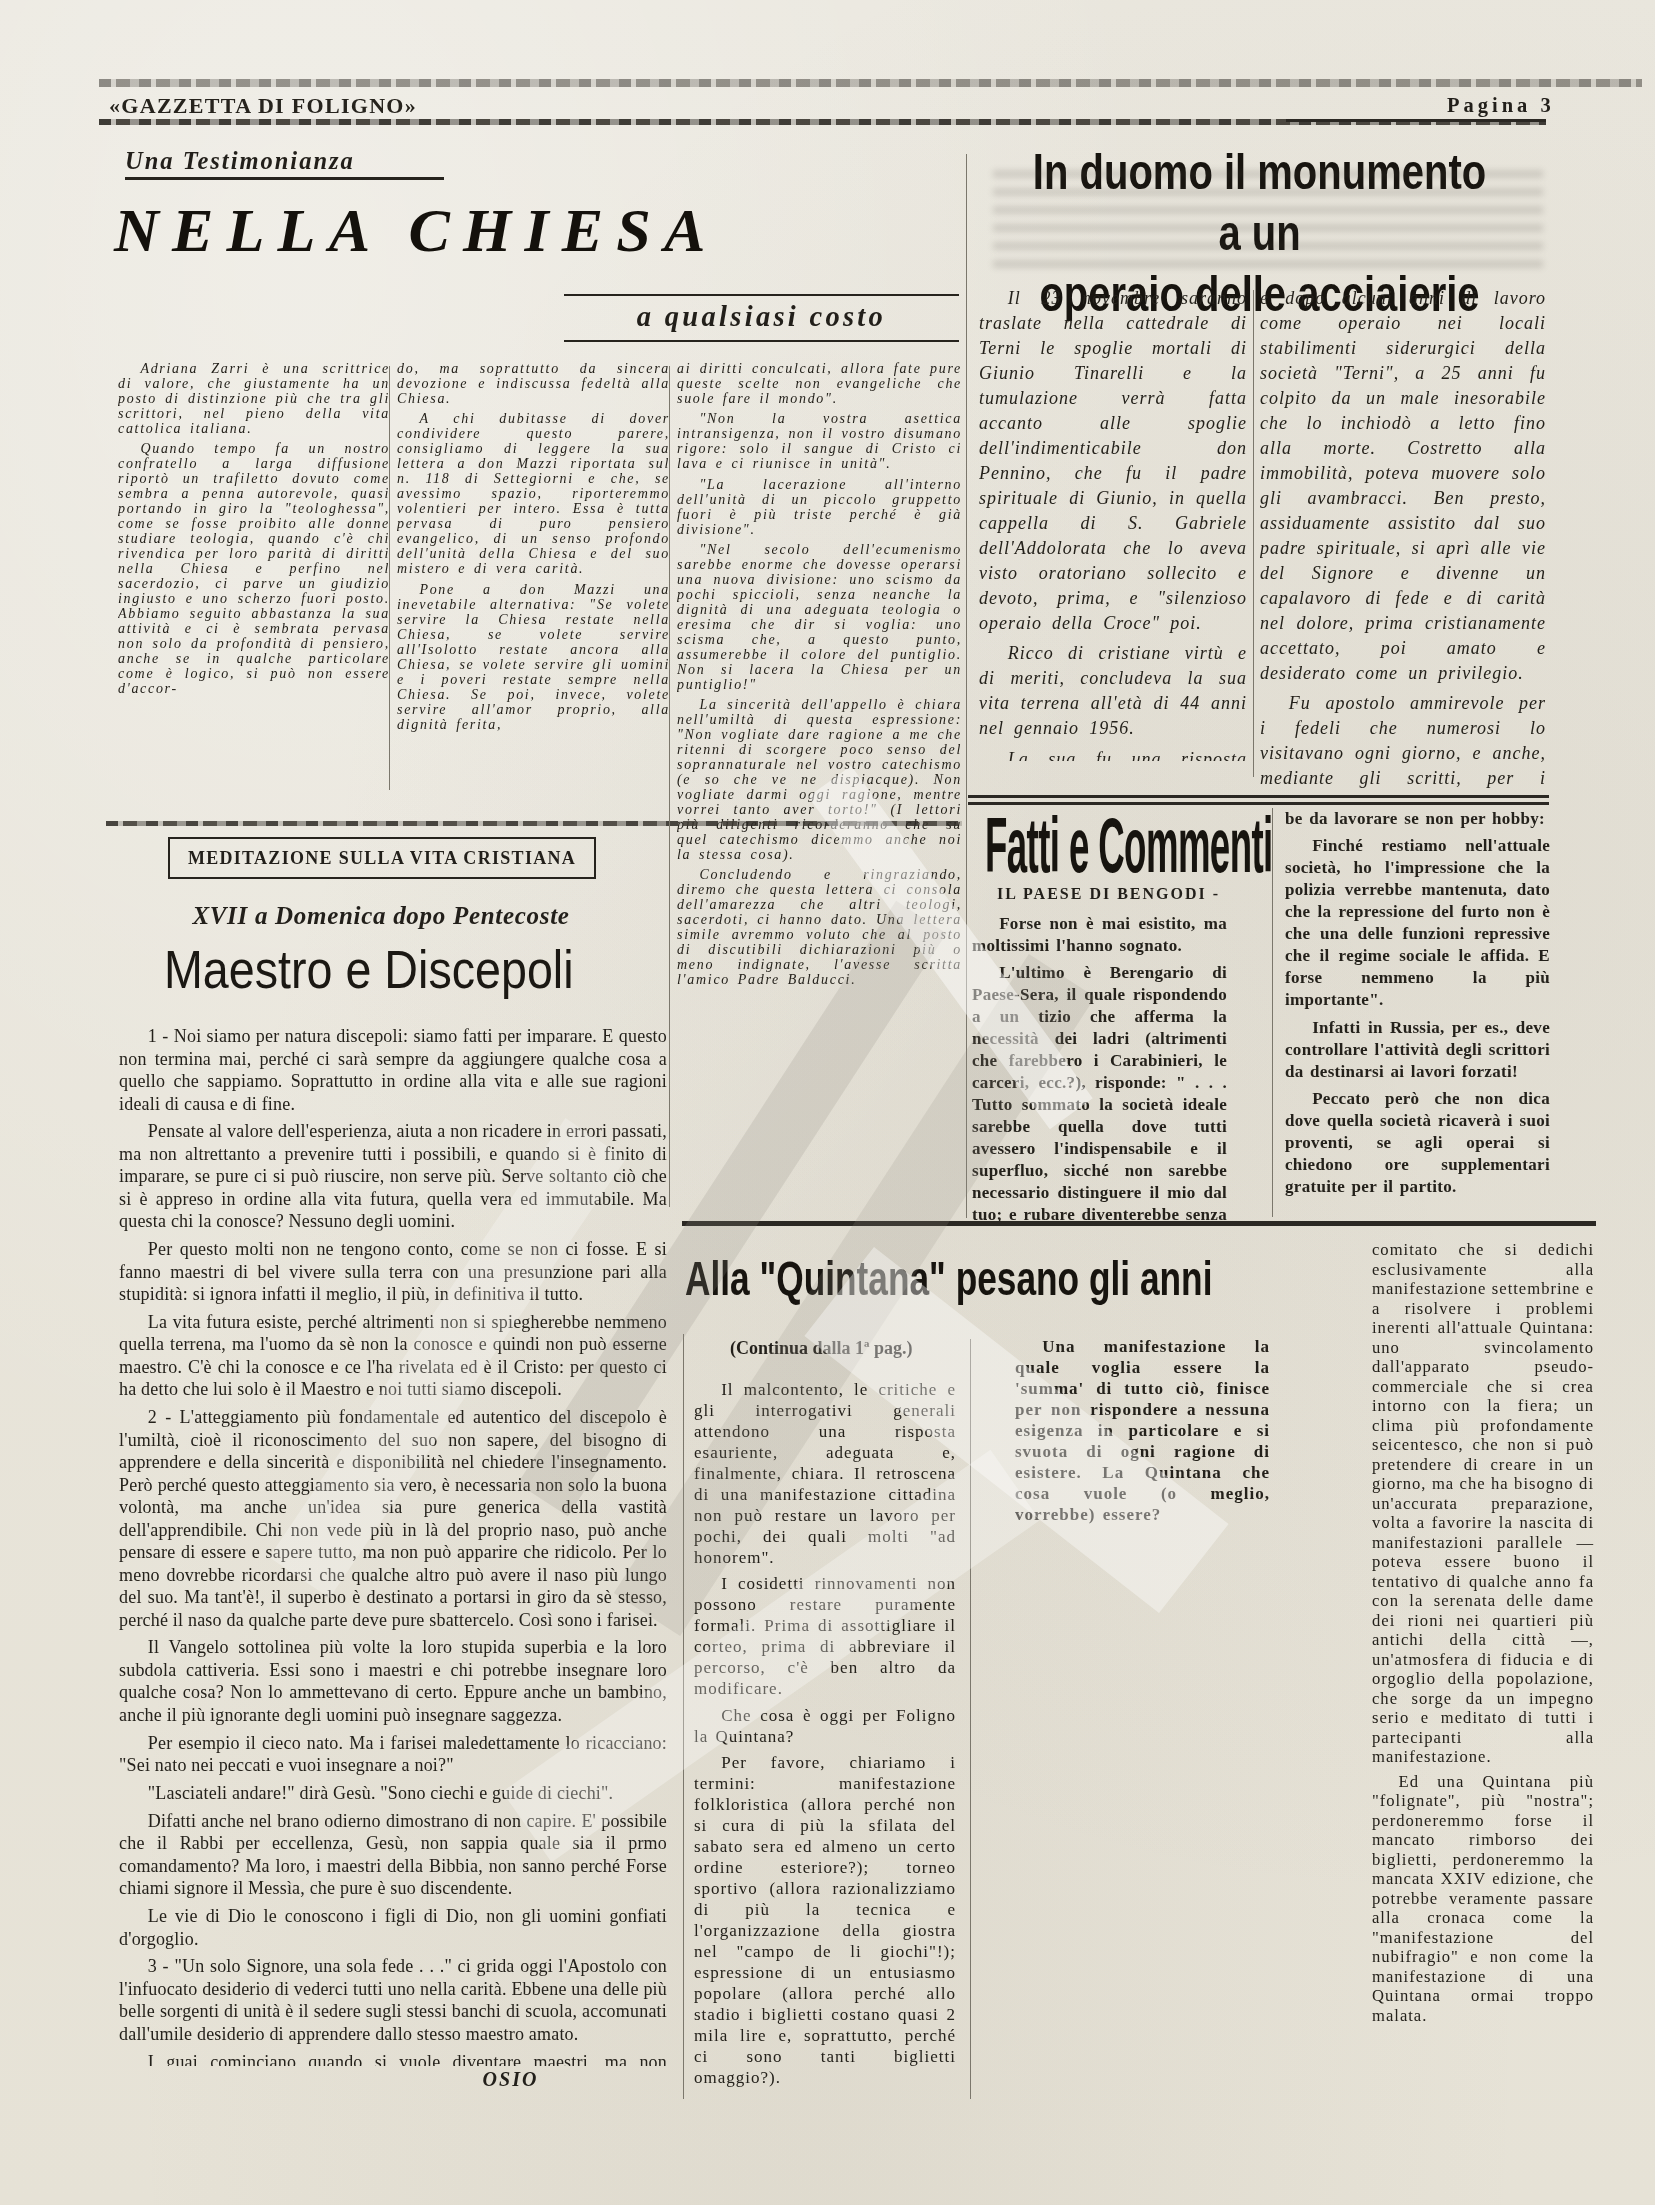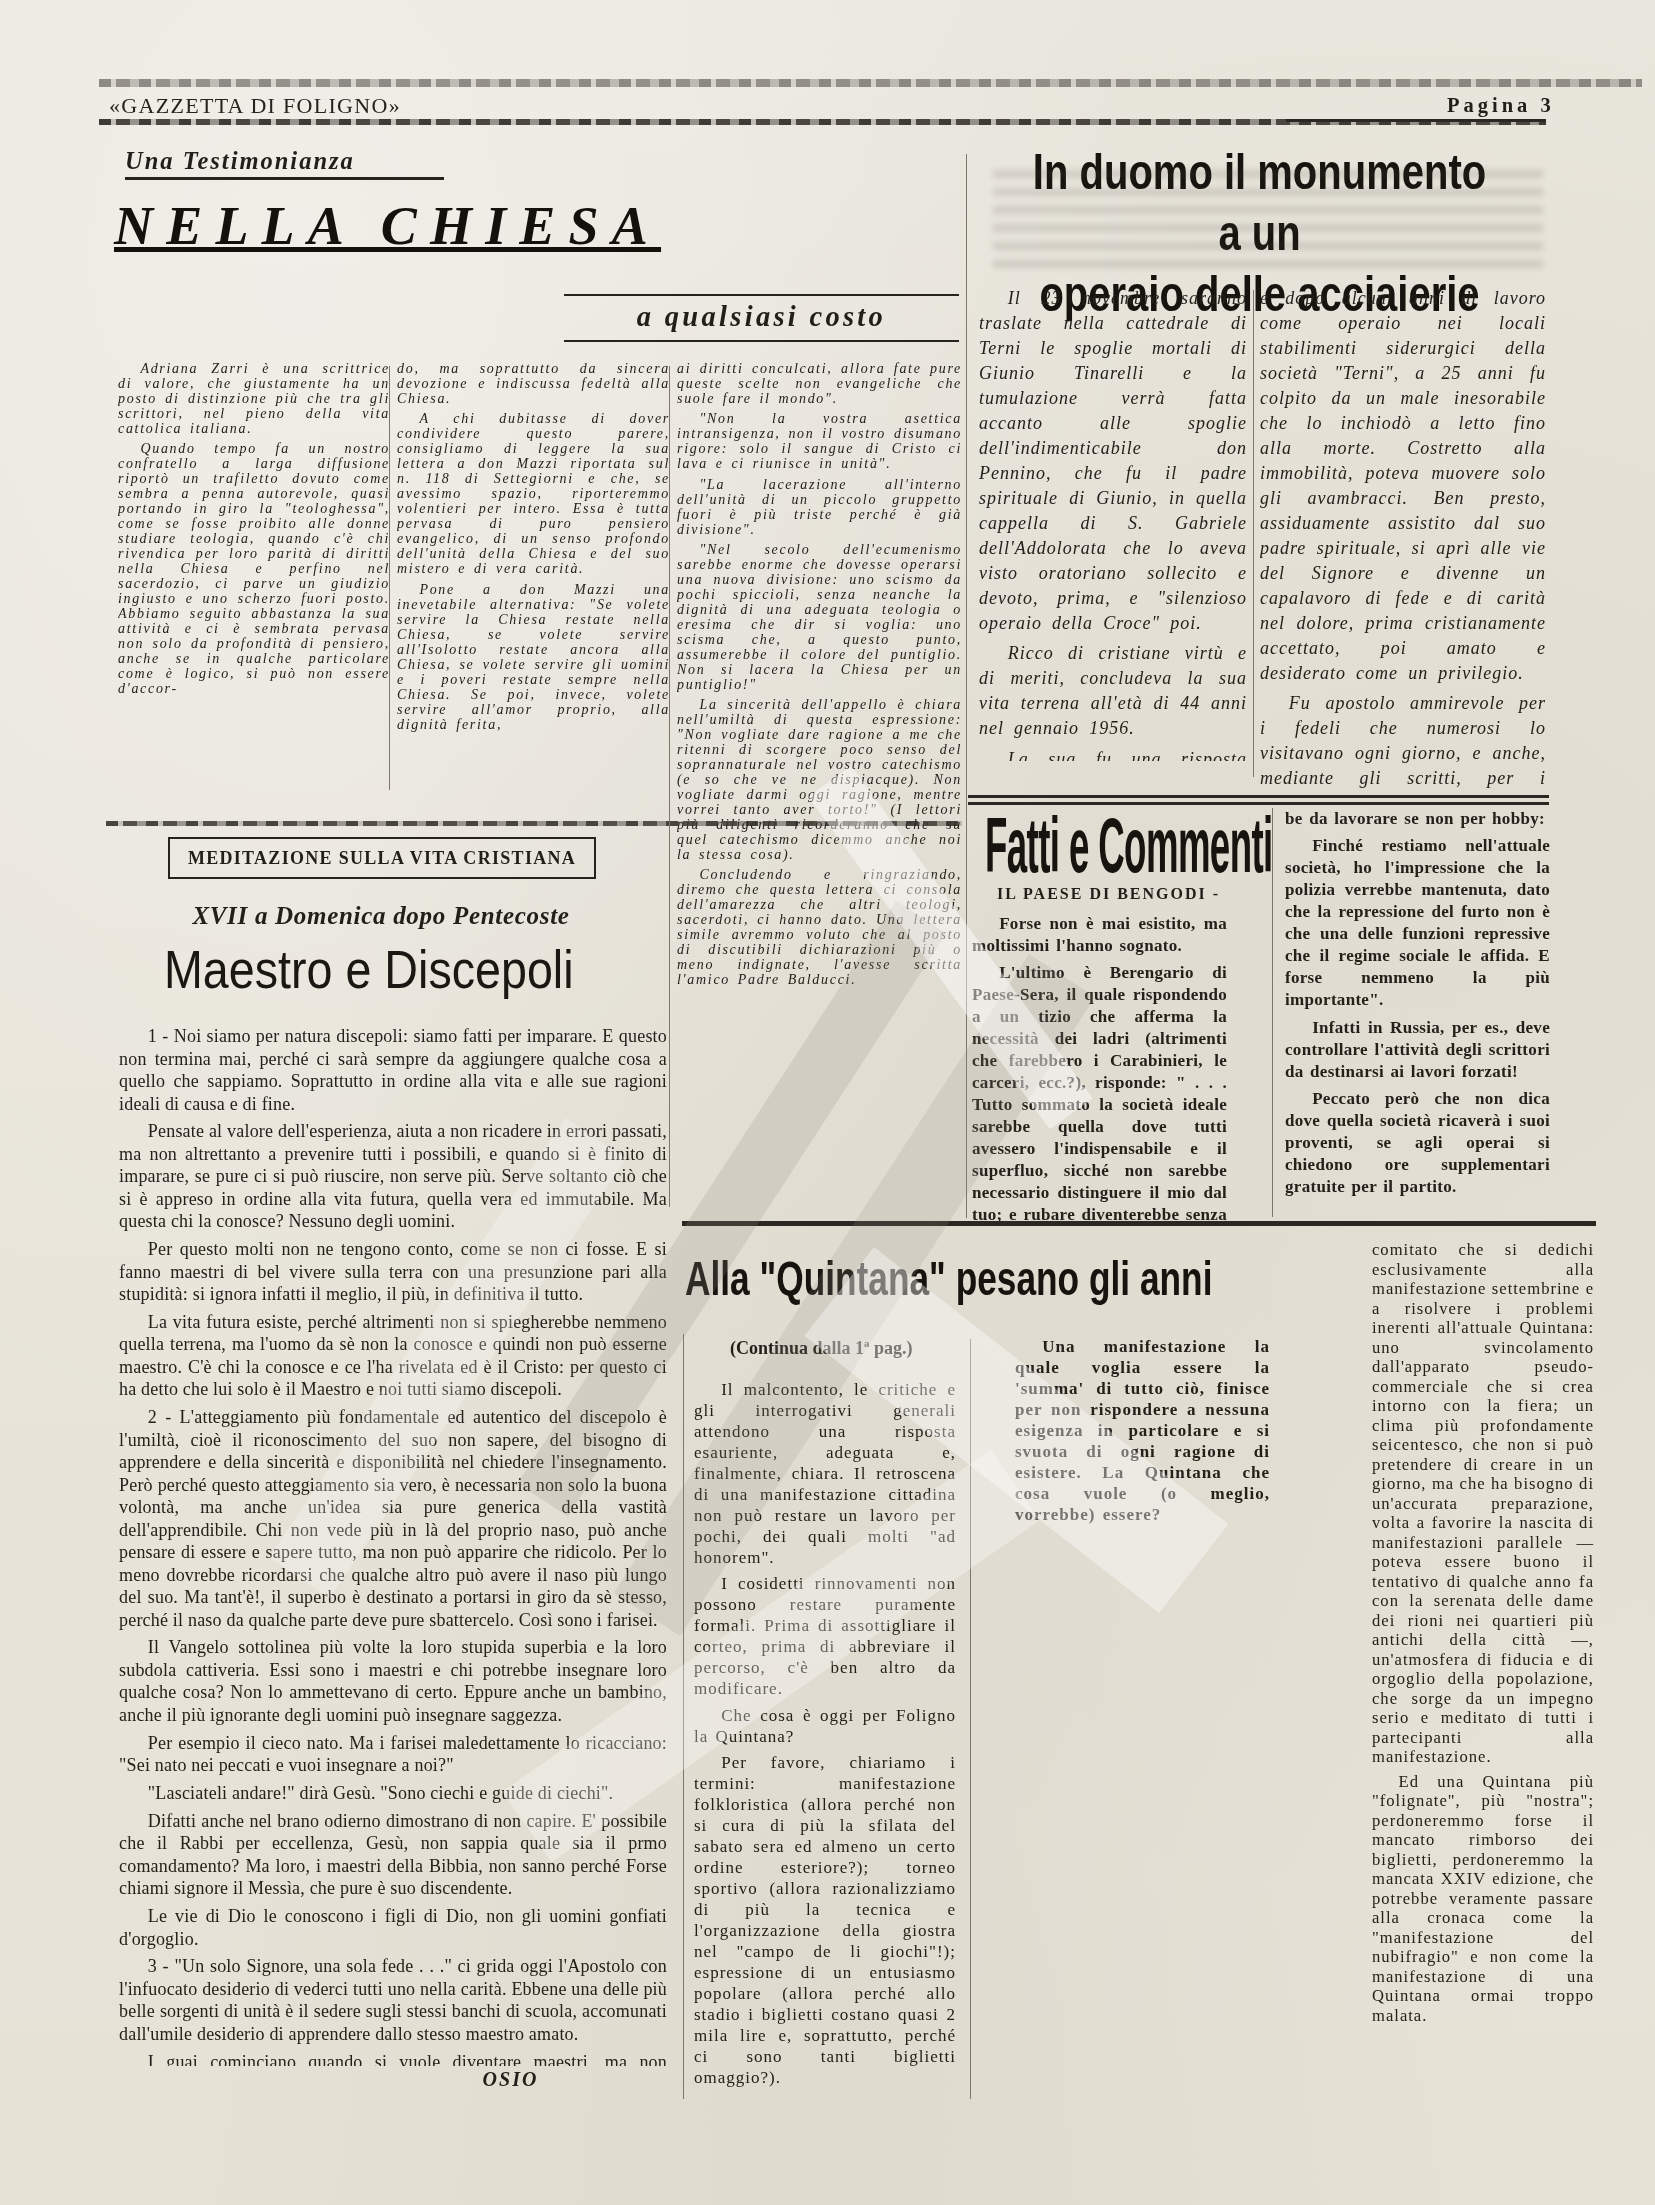--- a/index.html
+++ b/index.html
@@ -17,21 +17,21 @@
   .grain{background:repeating-linear-gradient(90deg,#2b2823 0 12px,rgba(43,40,35,.25) 12px 17px,#3a362f 17px 31px,rgba(43,40,35,.5) 31px 40px);}
   .stripe{pointer-events:none;}
   .ghost{pointer-events:none;filter:blur(3.3px);opacity:.16;
          background:repeating-linear-gradient(0deg,transparent 0 10px,#4a463e 10px 18px);}
   
   .masthead{font-size:22px;letter-spacing:1.3px;color:#26231d;}
   .pagenum{font-size:20.5px;font-weight:bold;letter-spacing:4px;}
   
   .kicker{font-size:24.5px;font-weight:bold;font-style:italic;letter-spacing:2px;}
   .kicker-rule{height:3.3px;background:#26231d;}
-  .mainhead{font-size:54px;font-weight:bold;font-style:italic;letter-spacing:13.2px;white-space:nowrap;color:#14110c;text-decoration:underline;}
+  .mainhead{font-size:62px;font-weight:bold;font-style:italic;letter-spacing:13.2px;white-space:nowrap;color:#14110c;}
   .subhead-box{border-top:2px solid #26231d;border-bottom:2px solid #26231d;text-align:center;padding:5.3px 0 6.6px;}
   .subhead-box span{font-size:28.5px;font-weight:bold;font-style:italic;letter-spacing:3.3px;}
   .cond{font-family:"Liberation Sans","DejaVu Sans",sans-serif;font-weight:bold;color:#17140f;
         transform-origin:left top;white-space:nowrap;}
   .duomo-head{width:583px;text-align:center;font-family:"Liberation Sans","DejaVu Sans",sans-serif;
               font-weight:bold;font-size:50px;line-height:61px;color:#17140f;}
   .duomo-head span{display:block;transform:scaleX(.8);}
   .medbox{border:2.6px double #26231d;text-align:center;padding:9.3px 0 8px;}
   .medbox span{font-size:18px;font-weight:bold;letter-spacing:1.3px;text-align:right;}
   .med-kicker{font-size:25px;font-weight:bold;font-style:italic;text-align:center;letter-spacing:0.7px;}
@@ -56,21 +56,21 @@
 </style>
 </head>
 <body>
 
 <div class="page noint">
 
   <div class="abs grain" style="left:99px;top:79px;width:1543px;height:8px;opacity:.5;"></div>
   <div class="abs grain" style="left:99px;top:119px;width:1447px;height:6px;opacity:.9;"></div>
   <div class="abs hrule" style="left:1286px;top:119px;width:260px;height:3.3px;"></div>
 
-  <div class="abs masthead" style="left:109px;top:93px;">«GAZZETTA DI FOLIGNO»</div>
+  <div class="abs masthead" style="left:109px;top:93px;font-weight:bold;">«GAZZETTA DI FOLIGNO»</div>
   <div class="abs pagenum" style="left:1447px;top:94px;">Pagina 3</div>
 
   <section>
     <div class="abs kicker" style="left:125px;top:147px;">Una Testimonianza</div>
     <div class="abs kicker-rule" style="left:125px;top:177px;width:319px;"></div>
     <div class="abs mainhead" style="left:114px;top:195px;">NELLA CHIESA</div>
     <div class="abs subhead-box" style="left:564px;top:294px;width:395px;">
       <span>a qualsiasi costo</span>
     </div>
     <div class="col t-col" style="left:118px;top:361px;width:272px;height:429px;">

